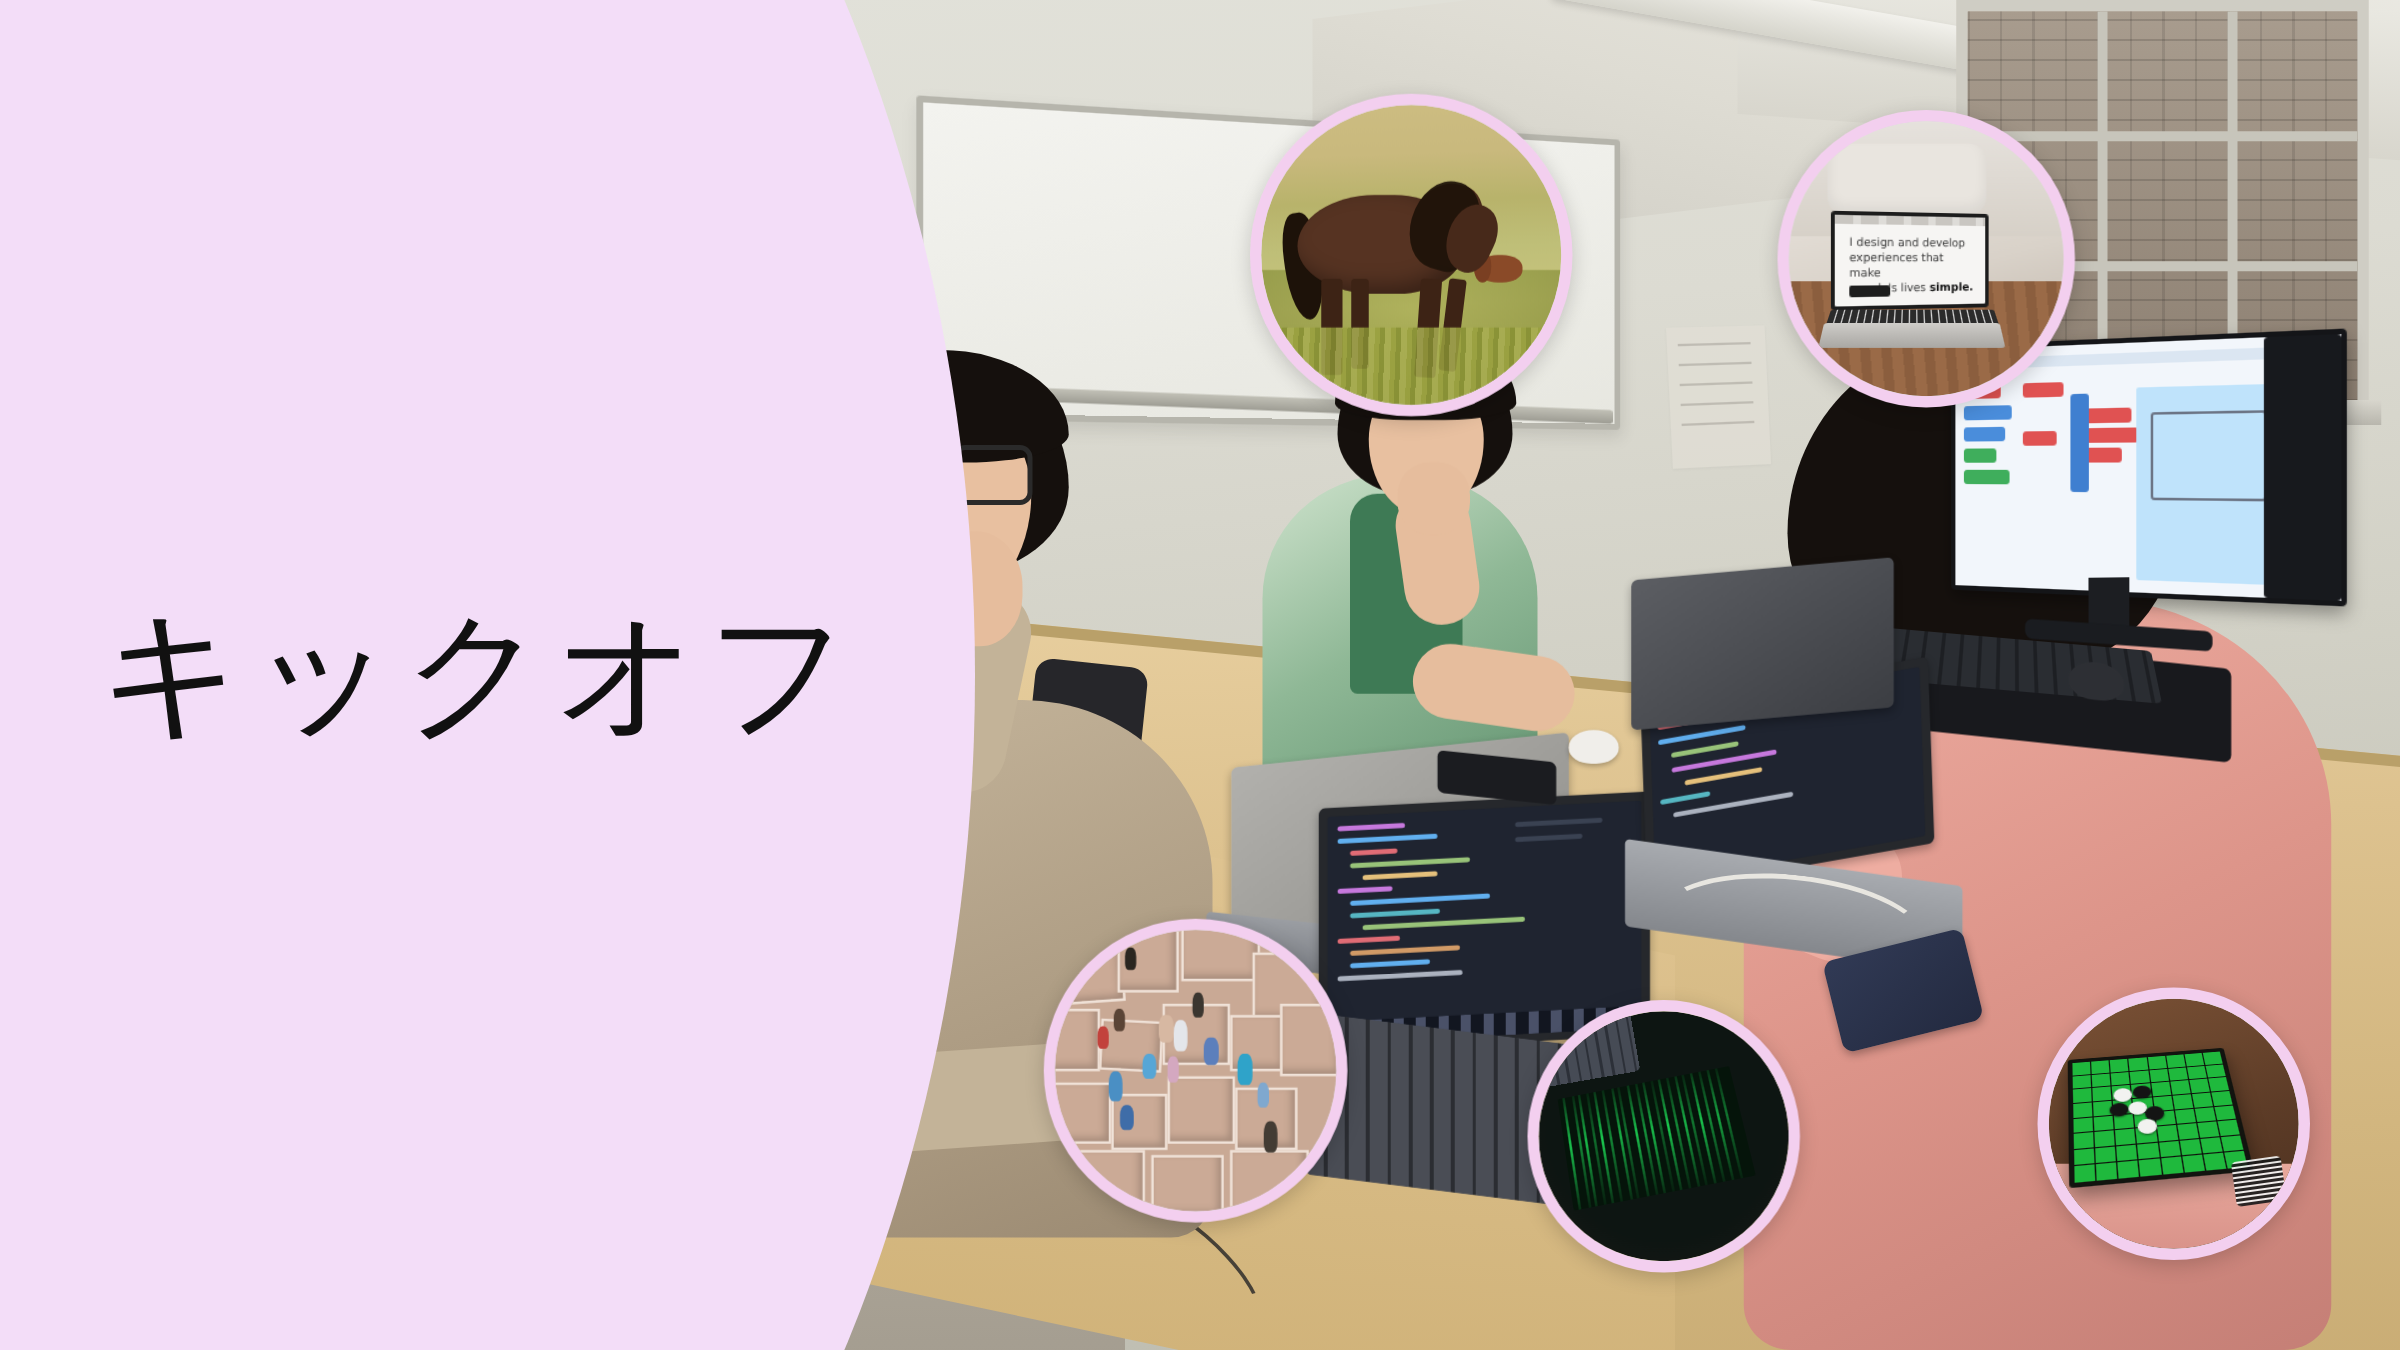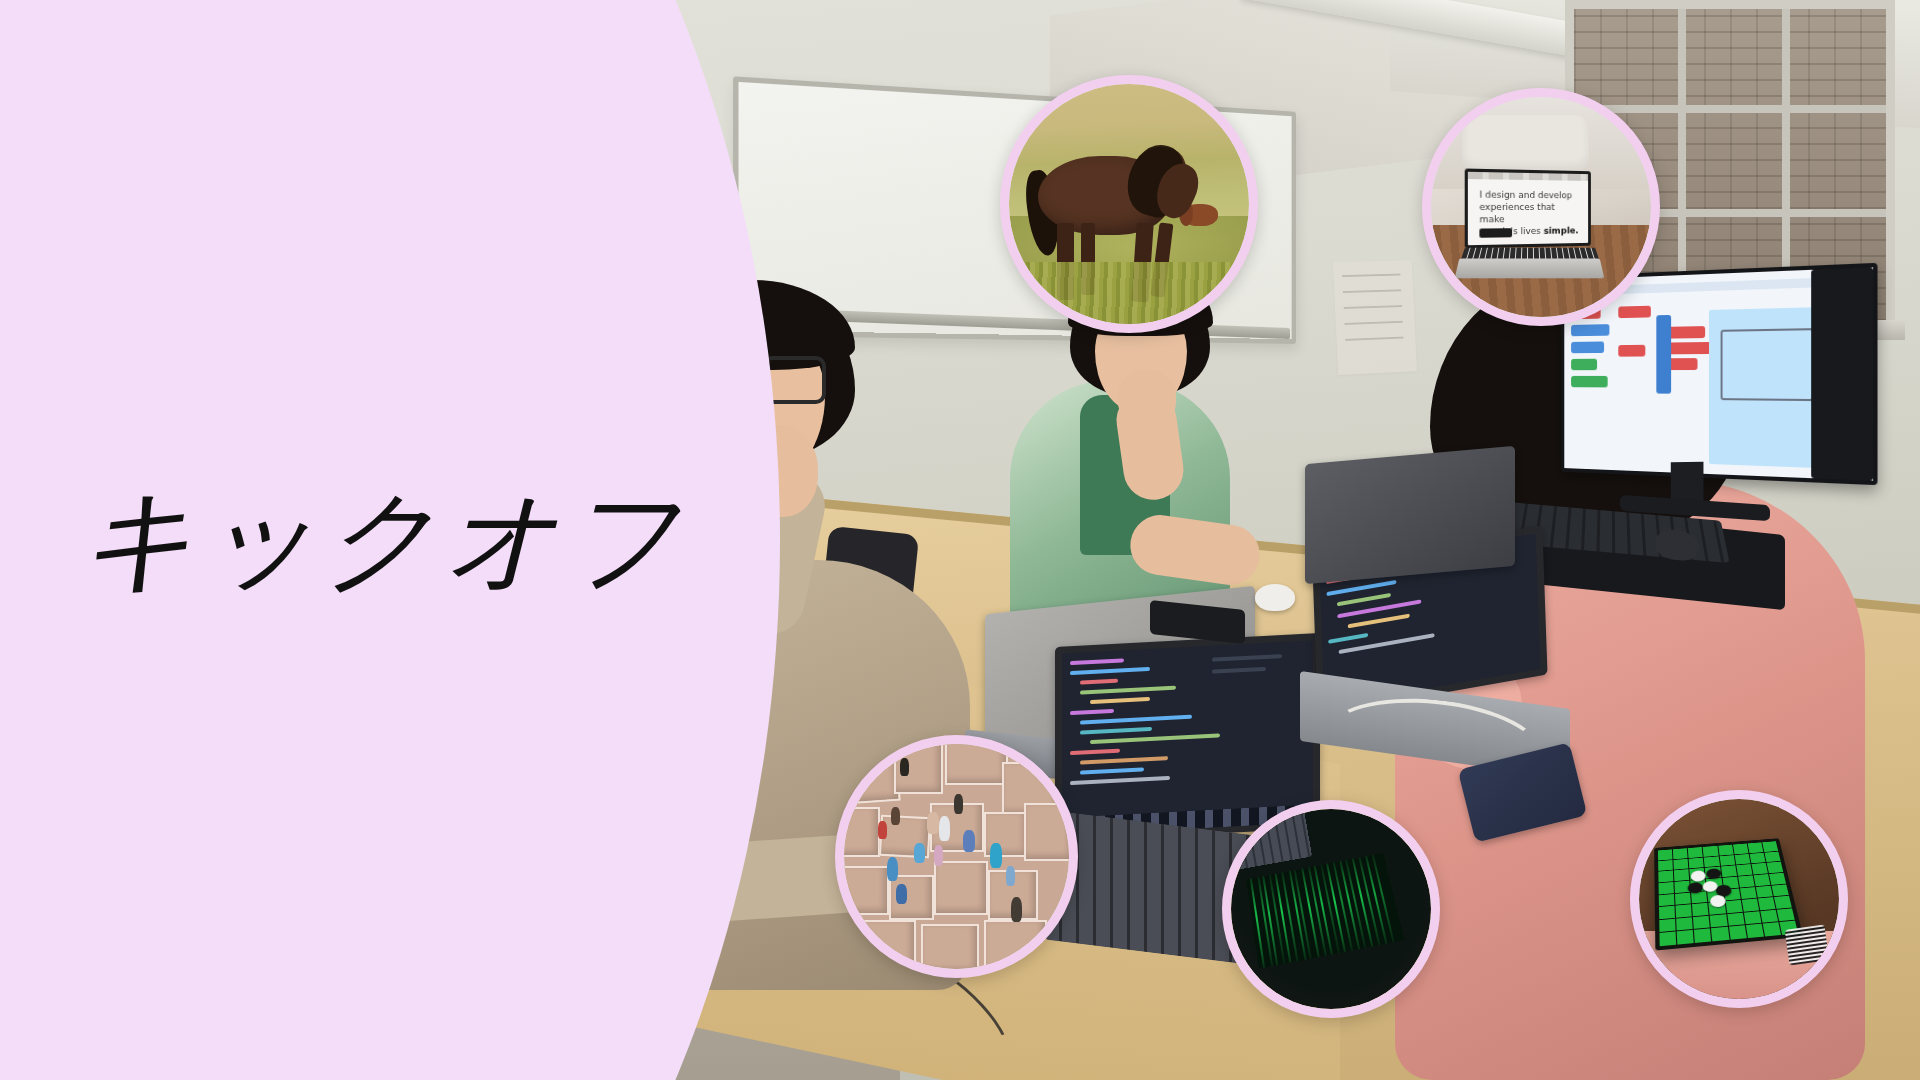--- a/index.html
+++ b/index.html
@@ -130,21 +130,21 @@
         padding-left:80px;box-sizing:border-box;}
   .title-line{
         font-family:"DejaVu Sans","Liberation Sans",sans-serif;
         color:#111111;
         font-weight:500;
         line-height:1.16;
         letter-spacing:.04em;
         white-space:nowrap;
   }
   .title-line.l1{font-size:118px;margin-bottom:34px;}
-  .title-line.l2{font-size:112px;letter-spacing:.06em;font-style:italic;}
+  .title-line.l2{font-size:112px;letter-spacing:.06em;}
 
   
   .bubble{position:absolute;border-radius:50%;z-index:7;
         border:9px solid #f3cfef;
         box-shadow:0 4px 16px rgba(0,0,0,.18);
         overflow:hidden;background:#ddd;}
   .bubble .inner{position:absolute;inset:0;border-radius:50%;overflow:hidden;}
 
   
   .horse-bg{position:absolute;inset:-2px;

